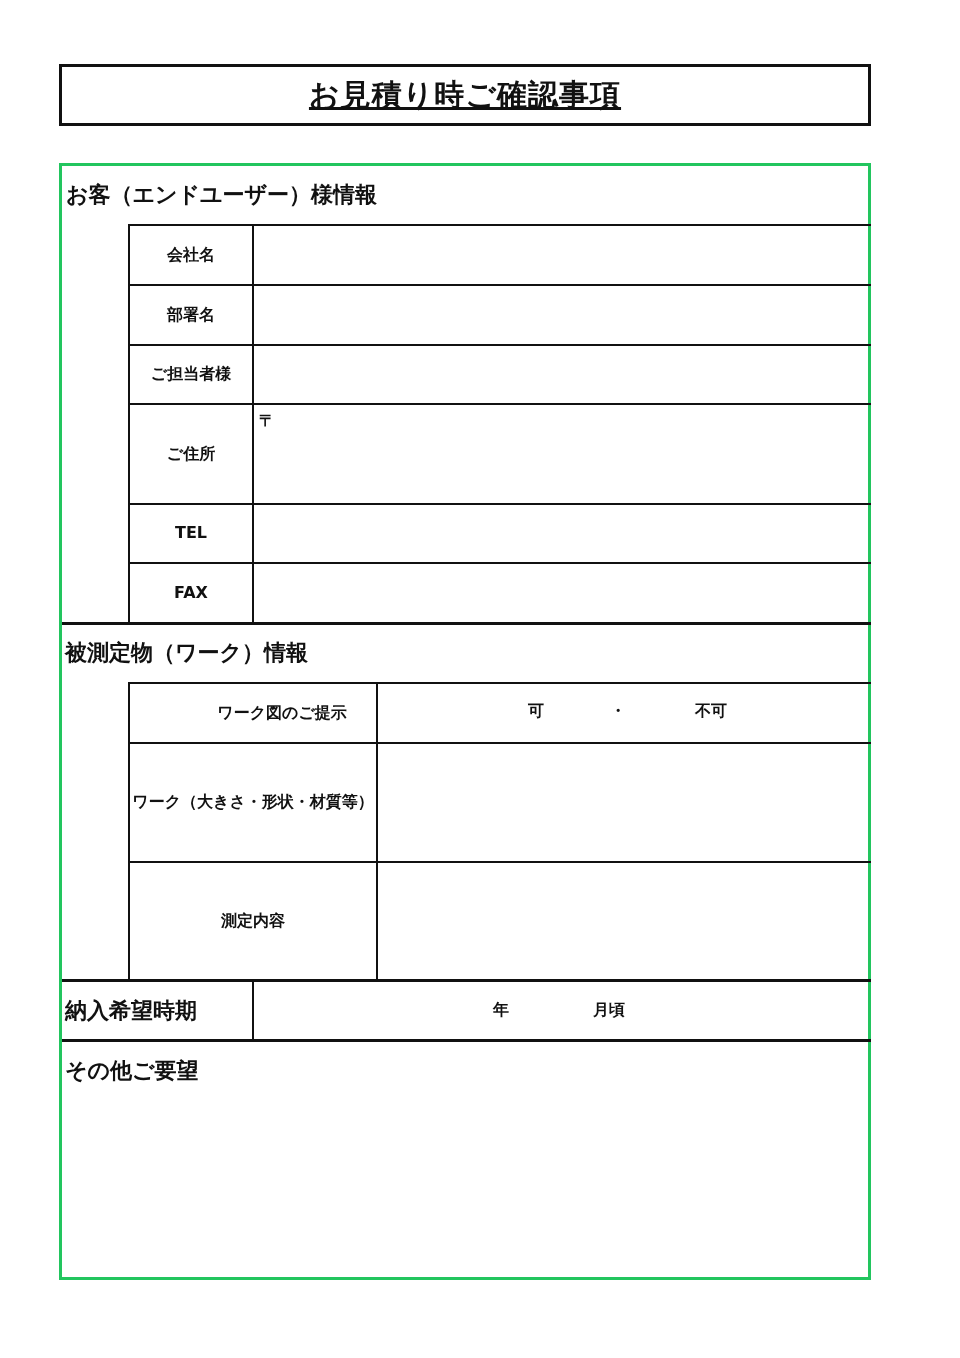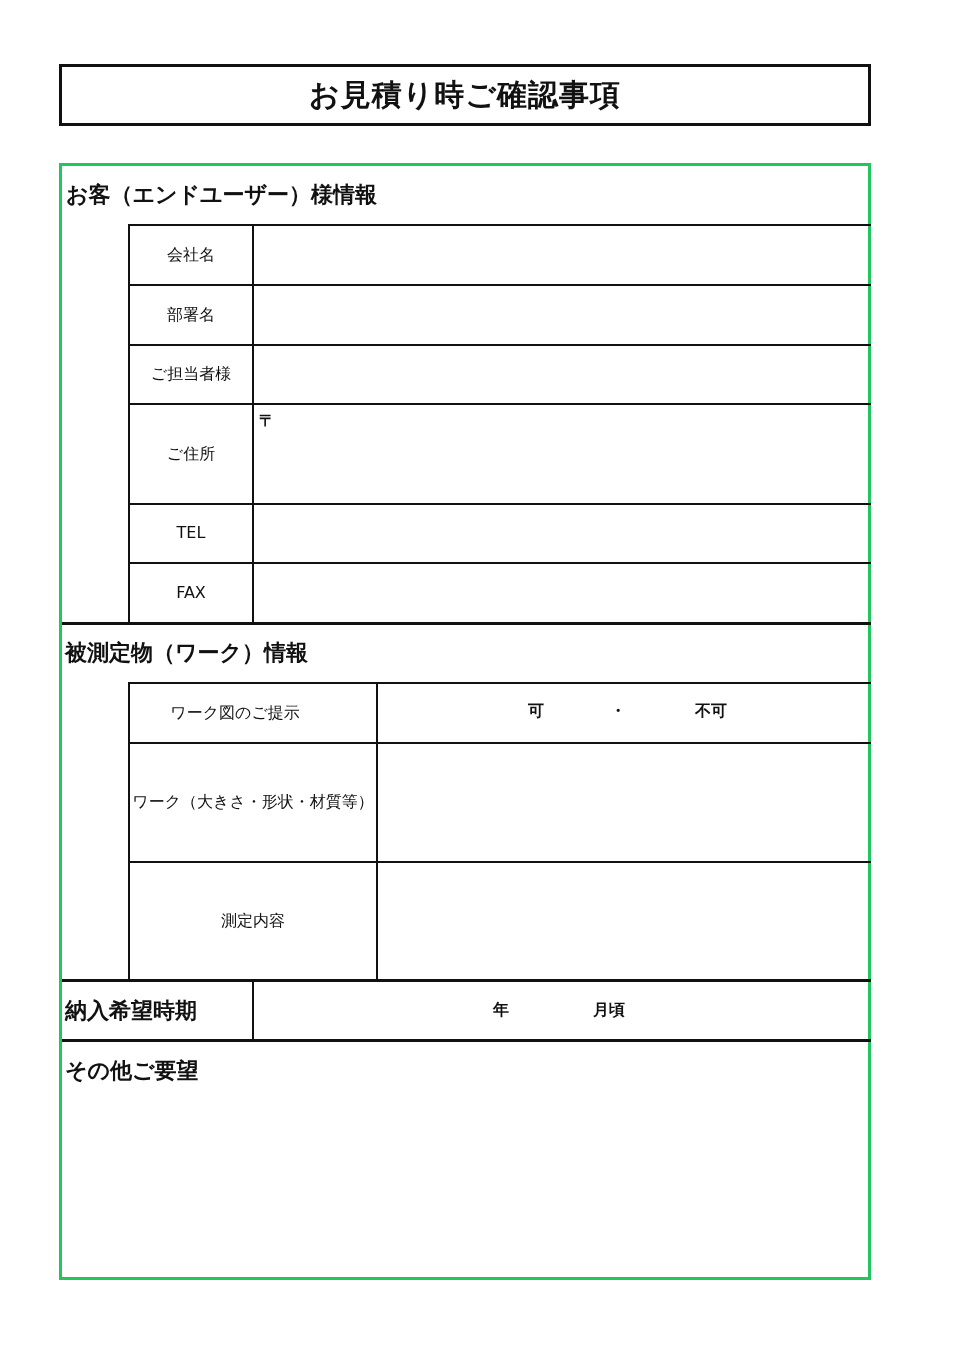--- a/index.html
+++ b/index.html
@@ -1,24 +1,24 @@
 <!DOCTYPE html>
 <html><head>
 <meta charset="utf-8">
 <style>
   html, body { margin: 0; padding: 0; background: #ffffff; }
   body { width: 960px; height: 1358px; position: relative; font-family: "DejaVu Sans", "Liberation Sans", sans-serif; color: #111; }
   .abs { position: absolute; box-sizing: border-box; }
-  .title-box { left: 59px; top: 64px; width: 812px; height: 62px; border: 3px solid #111; display: flex; align-items: center; justify-content: center; }
+  .title-box { left: 59px; top: 64px; width: 812px; height: 62px; border: 3px solid #111; display: flex; align-items: center; justify-content: center; text-decoration: underline; }
   .title-text { font-size: 30px; font-weight: bold; letter-spacing: 1px; }
   .frame { left: 59px; top: 163px; width: 812px; height: 1117px; border: 3px solid #22c55e; }
   .hline { position: absolute; background: #111; }
   .vline { position: absolute; background: #111; }
   .section-title { position: absolute; font-size: 22px; font-weight: bold; }
-  .label { position: absolute; display: flex; align-items: center; justify-content: center; text-align: center; font-size: 16px; font-weight: normal; line-height: 1.9; }
+  .label { position: absolute; display: flex; align-items: center; justify-content: center; text-align: center; font-size: 16px; font-weight: bold; line-height: 1.9; }
   .field { position: absolute; }
   .postal { position: absolute; font-size: 16px; font-weight: bold; }
   .inline-val { position: absolute; font-size: 16px; font-weight: bold; }
 </style>
 </head>
 <body>
 
 <div class="abs title-box">
   <span class="title-text">お見積り時ご確認事項</span>
 </div>
@@ -59,21 +59,21 @@
   <div class="hline" style="left:0; top:456px; width:809px; height:3px;"></div>
 
   <div class="section-title" style="left:3px; top:472px;">被測定物（ワーク）情報</div>
 
   <div class="hline" style="left:67px; top:516px; width:742px; height:2px;"></div>
   <div class="hline" style="left:67px; top:576px; width:742px; height:2px;"></div>
   <div class="hline" style="left:67px; top:695px; width:742px; height:2px;"></div>
   <div class="vline" style="left:66px; top:516px; width:2px; height:297px;"></div>
   <div class="vline" style="left:314px; top:516px; width:2px; height:297px;"></div>
 
-  <div class="label" style="left:68px; top:518px; width:210px; height:58px;">ワーク図のご提示</div>
+  <div class="label" style="left:68px; top:518px; width:210px; height:58px;padding-left:47px;">ワーク図のご提示</div>
   <div class="field" style="left:316px; top:518px; width:493px; height:58px;">
     <span class="inline-val" style="left:150px; top:17px;">可</span>
     <span class="inline-val" style="left:232px; top:17px;">・</span>
     <span class="inline-val" style="left:304px; top:17px;margin-left:13px;">不可</span>
   </div>
 
   <div class="label" style="left:68px; top:578px; width:246px; height:117px; flex-direction:row;">
     <span>ワーク</span>
     <span>（大きさ・形状・材質等）</span>
   </div>

